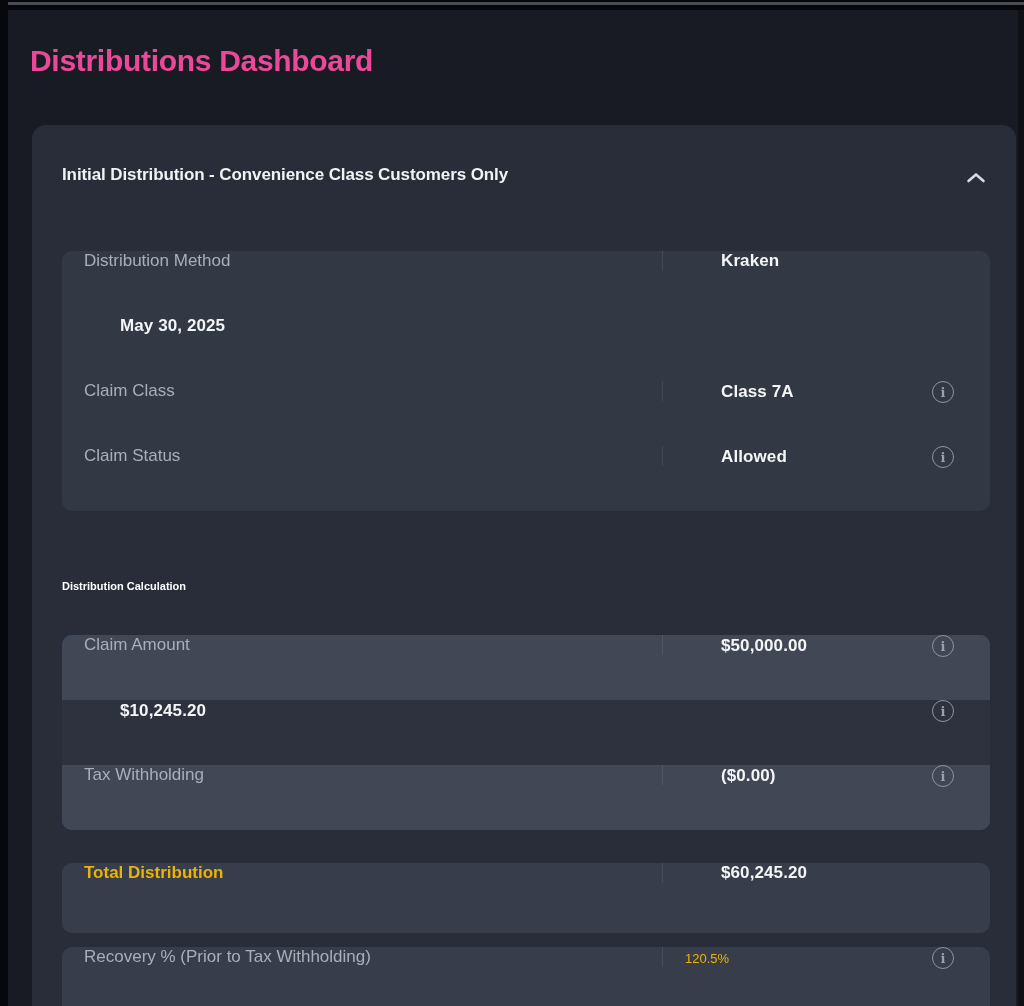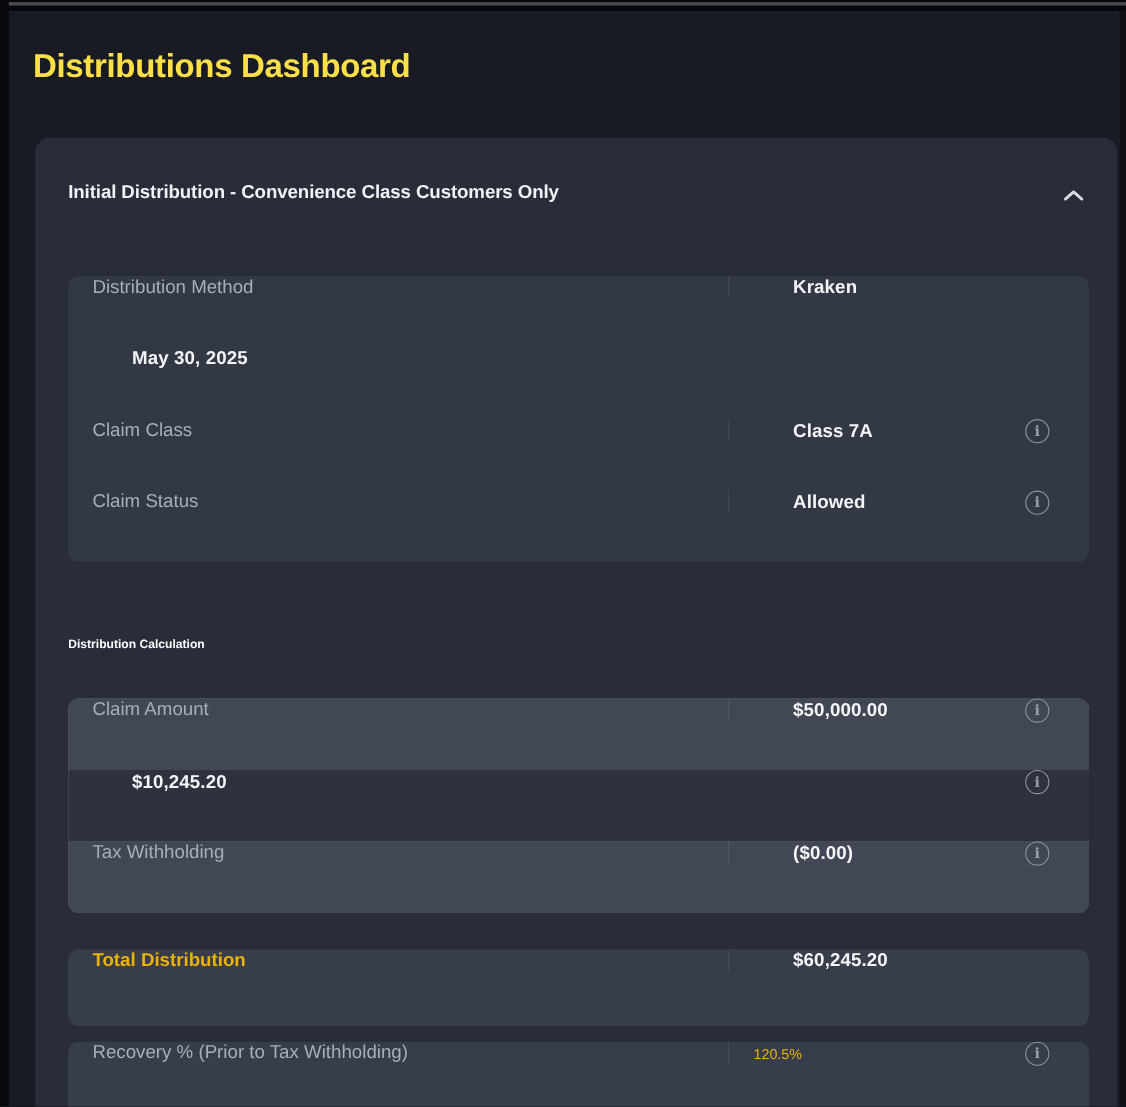--- a/index.html
+++ b/index.html
@@ -16,21 +16,21 @@
   .window {
     position: absolute; top: 10px; left: 8px; right: 0; bottom: 0;
     background: #181b23;
   }
   .edge-right {
     position: absolute; top: 10px; right: 0; width: 6px; bottom: 0;
     background: #0e1015;
   }
   .page-title {
     position: absolute; left: 22px; top: 34px;
-    font-size: 30px; font-weight: 700; color: #fde047;
+    font-size: 30px; font-weight: 700; color: #ec4899;
     letter-spacing: -0.3px;
   }
   .card {
     position: absolute; left: 24px; top: 115px; width: 984px; height: 910px;
     background: #282d39; border-radius: 14px;
   }
   .card-header {
     position: absolute; left: 0; top: 0; width: 100%; height: 104px;
     cursor: pointer;
   }
@@ -41,21 +41,21 @@
   }
   .chevron {
     position: absolute; right: 28px; top: 44px; width: 24px; height: 16px;
     display: flex; align-items: center; justify-content: center;
   }
   .tbl {
     position: absolute; left: 30px; width: 928px;
     border-radius: 10px; overflow: hidden;
   }
   .detail-table { top: 126px; background: #333845; }
-  .calc-table   { top: 510px; background: #737373; }
+  .calc-table   { top: 510px; background: #1d4ed8; }
   .row {
     display: flex; align-items: flex-start; height: 65px; width: 100%;
   }
   .row.tall { height: 70px; }
   .cell-label {
     width: 601px; flex: 0 0 601px;
     display: flex; align-items: center; padding-left: 22px;
     border-right: 1px solid rgba(255,255,255,0.09);
   }
   .cell-value {

